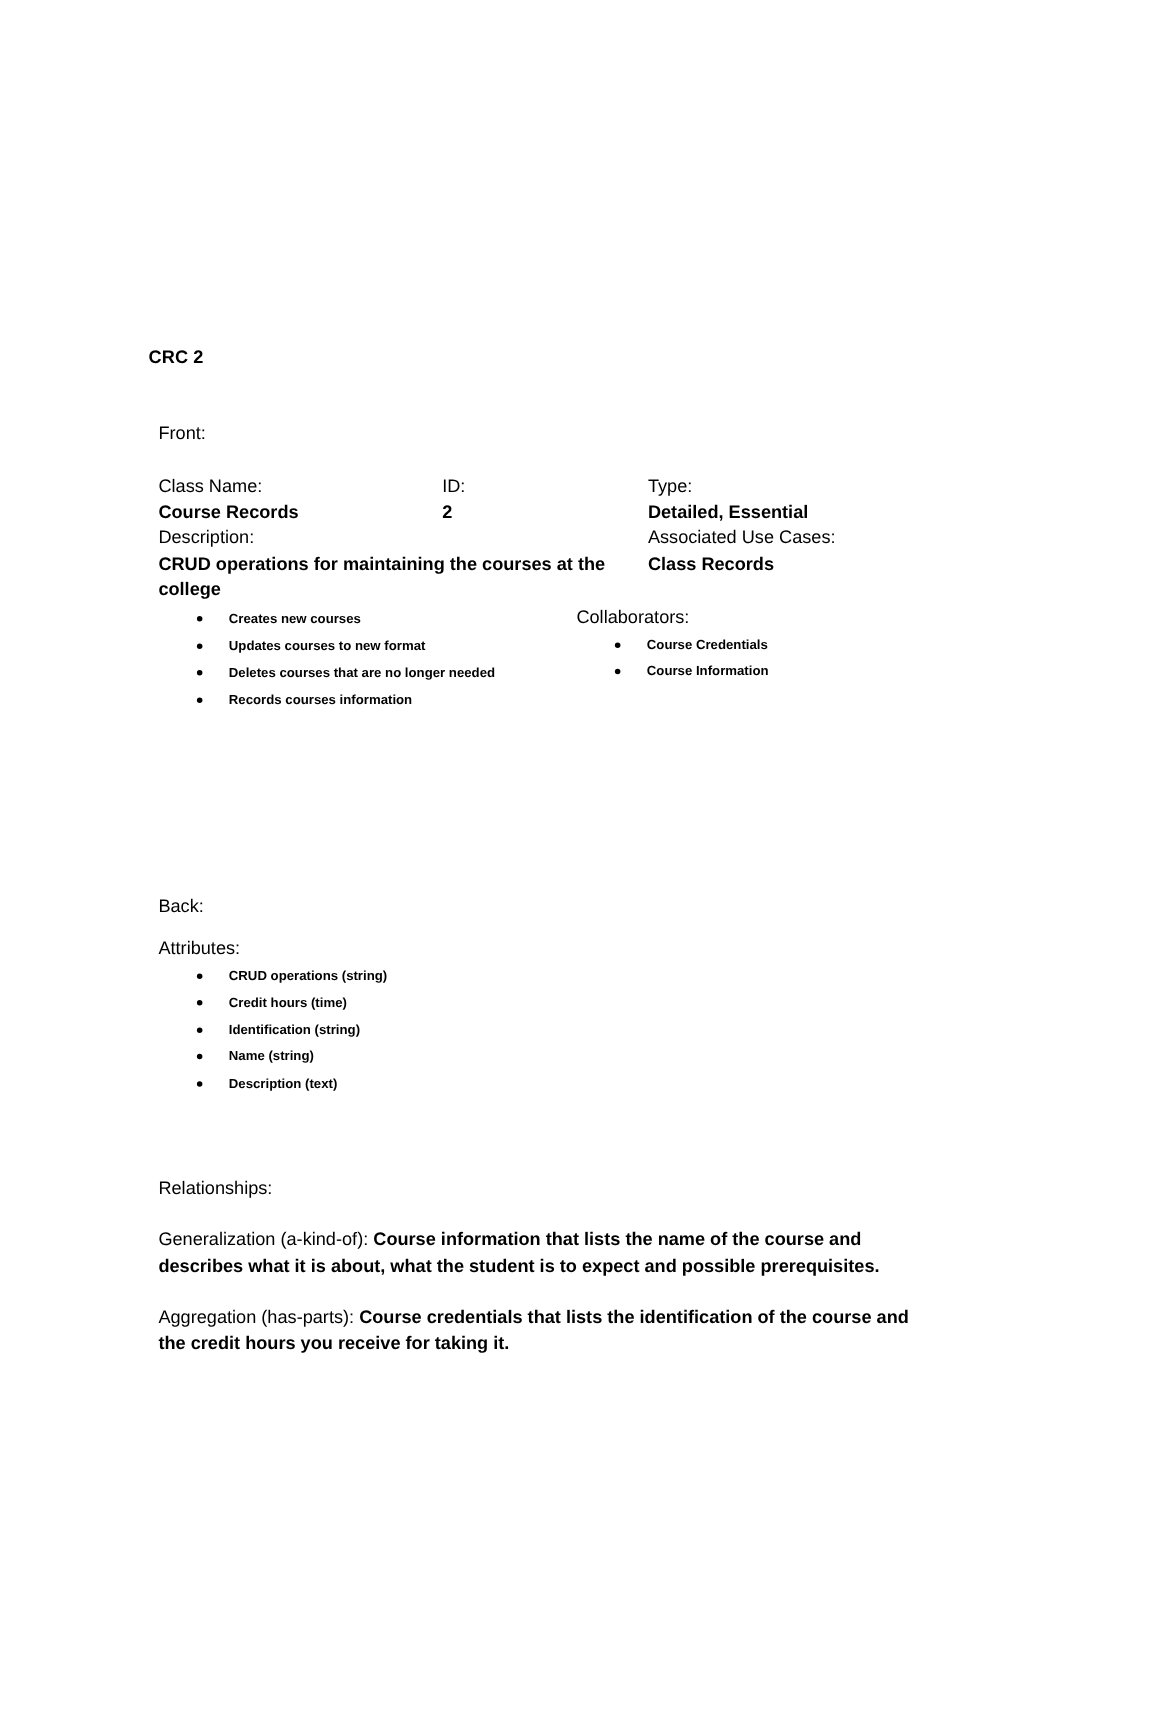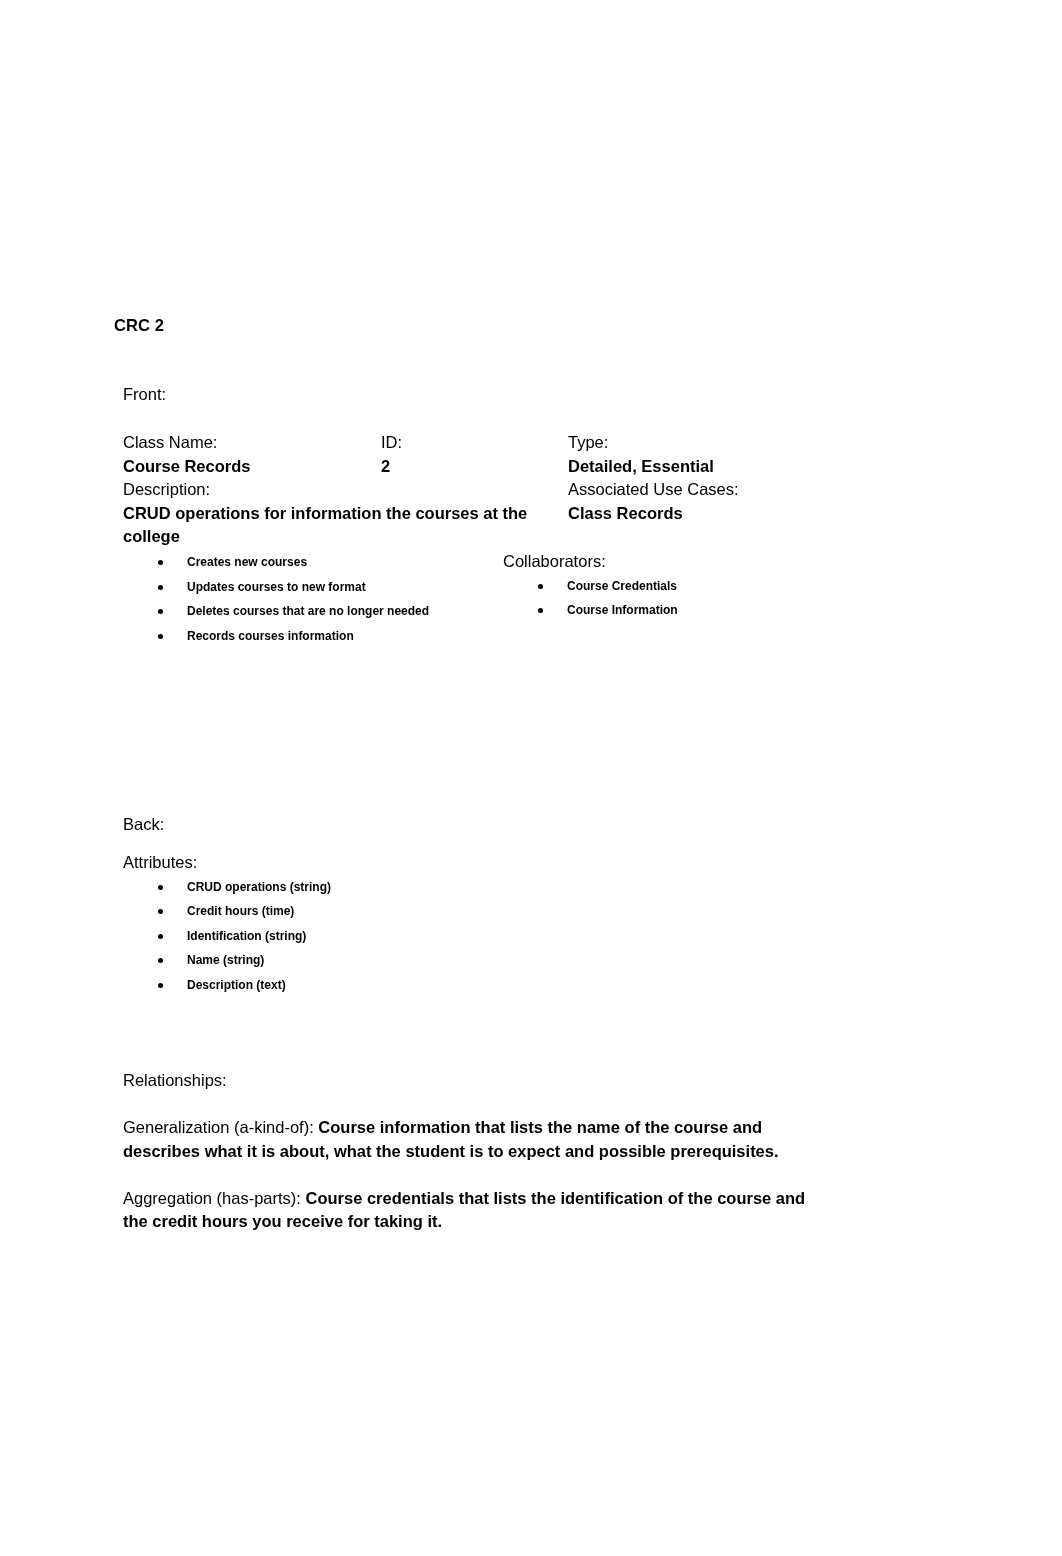--- a/index.html
+++ b/index.html
@@ -13,20 +13,21 @@
     font-family: "Liberation Sans", sans-serif;
     color: #000000;
     -webkit-font-smoothing: antialiased;
   }
   .page {
     position: relative;
     width: 1026px;
     height: 1556px;
     background: #ffffff;
     overflow: hidden;
+    margin-left: 21px;
   }
   .doc-title {
     position: absolute;
     left: 114px;
     top: 314px;
     font-size: 16.5px;
     font-weight: bold;
     letter-spacing: 0.1px;
     line-height: 22px;
   }
@@ -139,21 +140,21 @@
       <div class="col-id val">2</div>
       <div class="col-b val">Detailed, Essential</div>
     </div>
 
     <div class="row" style="height: 23.5px;">
       <div class="col-a lbl">Description:</div>
       <div class="col-b lbl">Associated Use Cases:</div>
     </div>
 
     <div class="row" style="height: 47px;">
-      <div class="desc-col-a val">CRUD operations for information the courses at the college</div>
+      <div class="desc-col-a val">CRUD operations for maintaining the courses at the college</div>
       <div class="col-b val">Class Records</div>
     </div>
 
   </div>
 
   <div style="position:absolute; left:123px; top:550px; width:700px;">
     <div style="position:relative;">
       <div style="position:absolute; left:0px; top:0px; width:390px;">
         <ul class="bullets wide">
           <li>Creates new courses</li>

